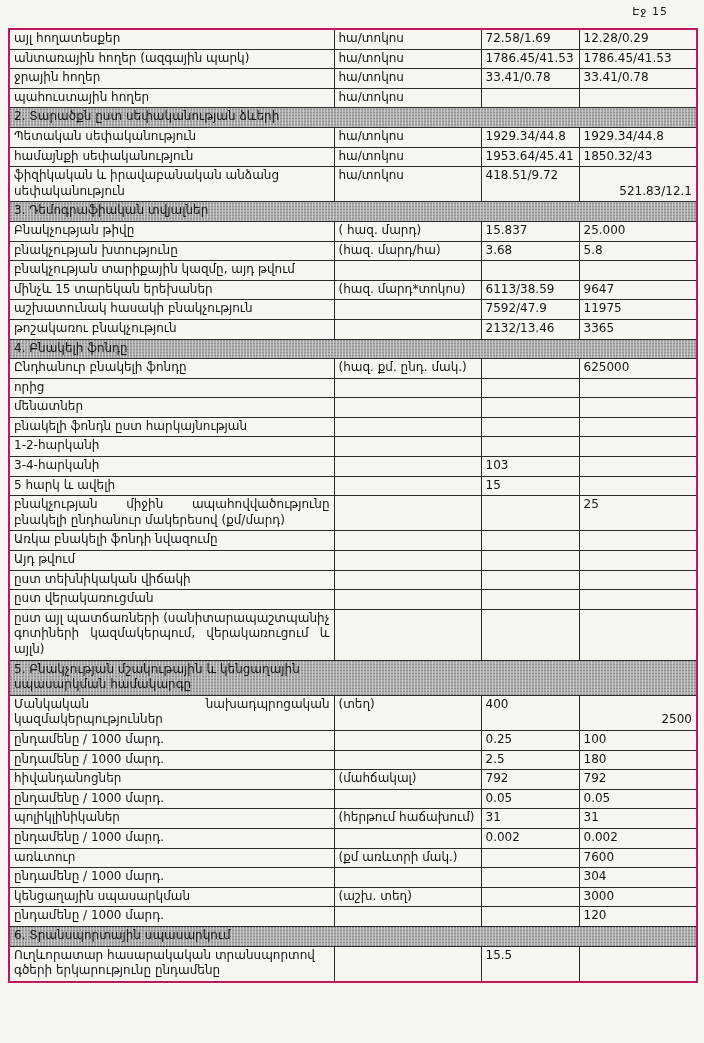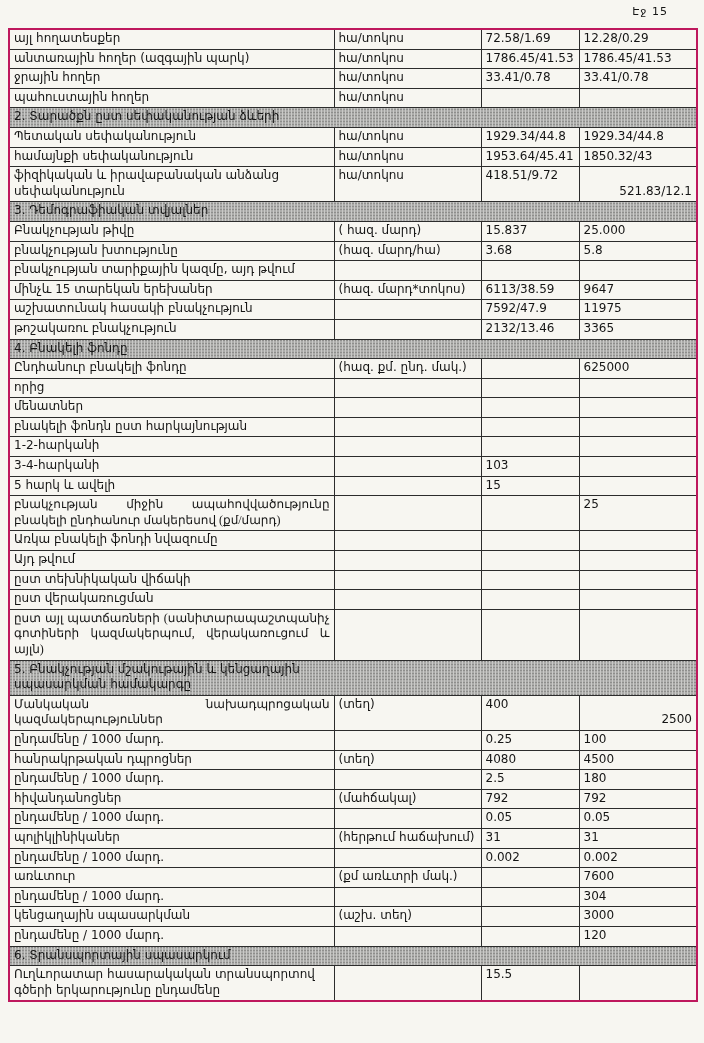--- a/index.html
+++ b/index.html
@@ -39,21 +39,21 @@
     overflow: hidden;
     word-wrap: break-word;
   }
   tr.section td {
     background-color: #c9c9c7;
     background-image: radial-gradient(circle at 1px 1px, #8e8e8c 26%, rgba(0,0,0,0) 32%);
     background-size: 3px 3px;
     white-space: pre-line;
   }
   td.v2b { vertical-align: bottom; text-align: right; }
-  td.jst { text-align: justify; font-family: Liberation Serif, serif; }
+  td.jst { text-align: justify; }
 </style>
 </head>
 <body>
 
 <div class="page">
   <div class="page-num">Էջ 15</div>
   <table class="report">
     <colgroup>
       <col style="width:325px">
       <col style="width:147px">
@@ -236,26 +236,20 @@
           <td class="c-v1">400</td>
           <td class="c-v2 v2b">2500</td>
         </tr>
         <tr>
           <td class="c-label">ընդամենը / 1000 մարդ.</td>
           <td class="c-unit"></td>
           <td class="c-v1">0.25</td>
           <td class="c-v2">100</td>
         </tr>
         <tr>
-          <td class="c-label">հանրակրթական դպրոցներ</td>
-          <td class="c-unit">(տեղ)</td>
-          <td class="c-v1">4080</td>
-          <td class="c-v2">4500</td>
-        </tr>
-        <tr>
           <td class="c-label">ընդամենը / 1000 մարդ.</td>
           <td class="c-unit"></td>
           <td class="c-v1">2.5</td>
           <td class="c-v2">180</td>
         </tr>
         <tr>
           <td class="c-label">հիվանդանոցներ</td>
           <td class="c-unit">(մահճակալ)</td>
           <td class="c-v1">792</td>
           <td class="c-v2">792</td>

